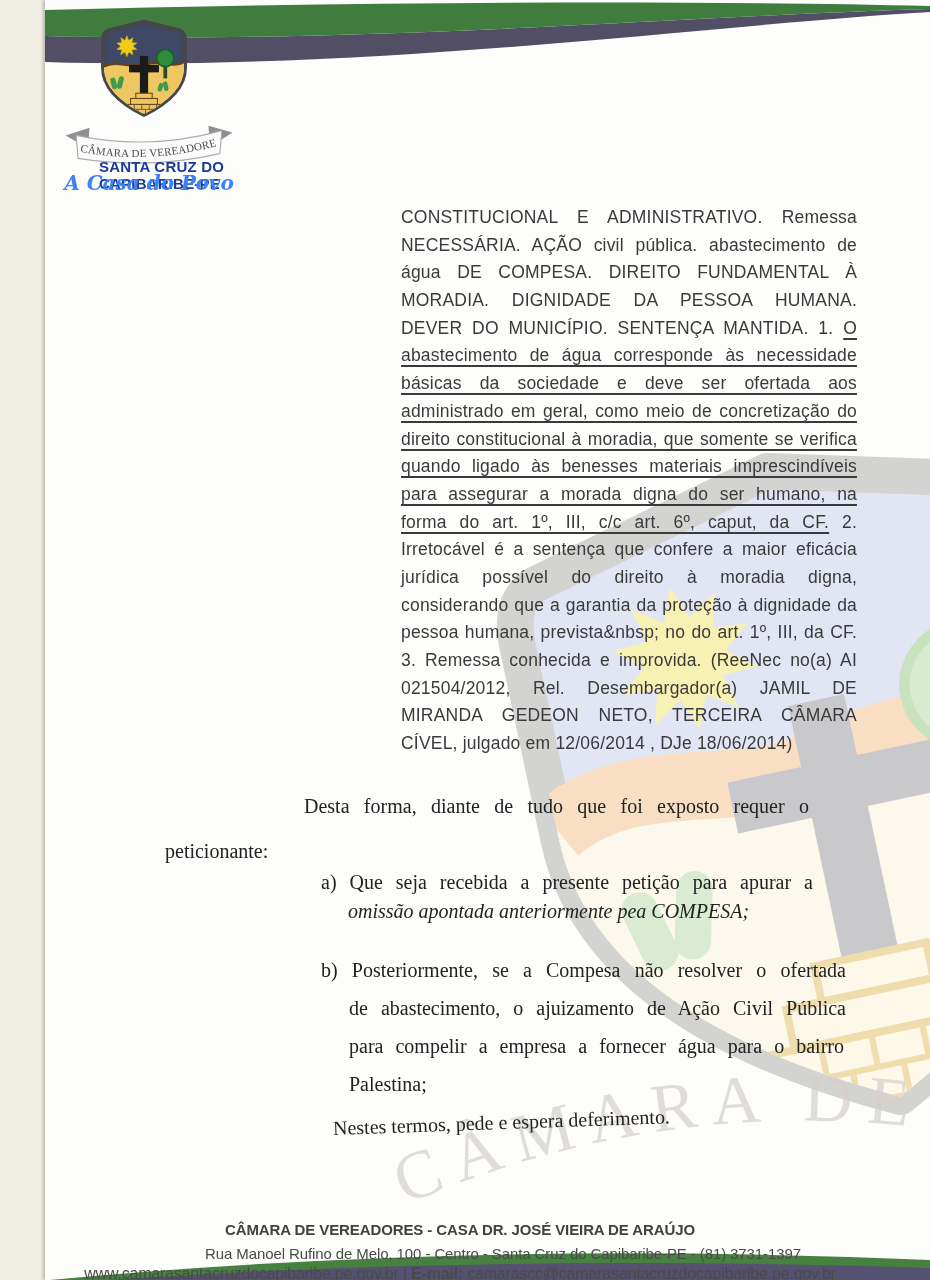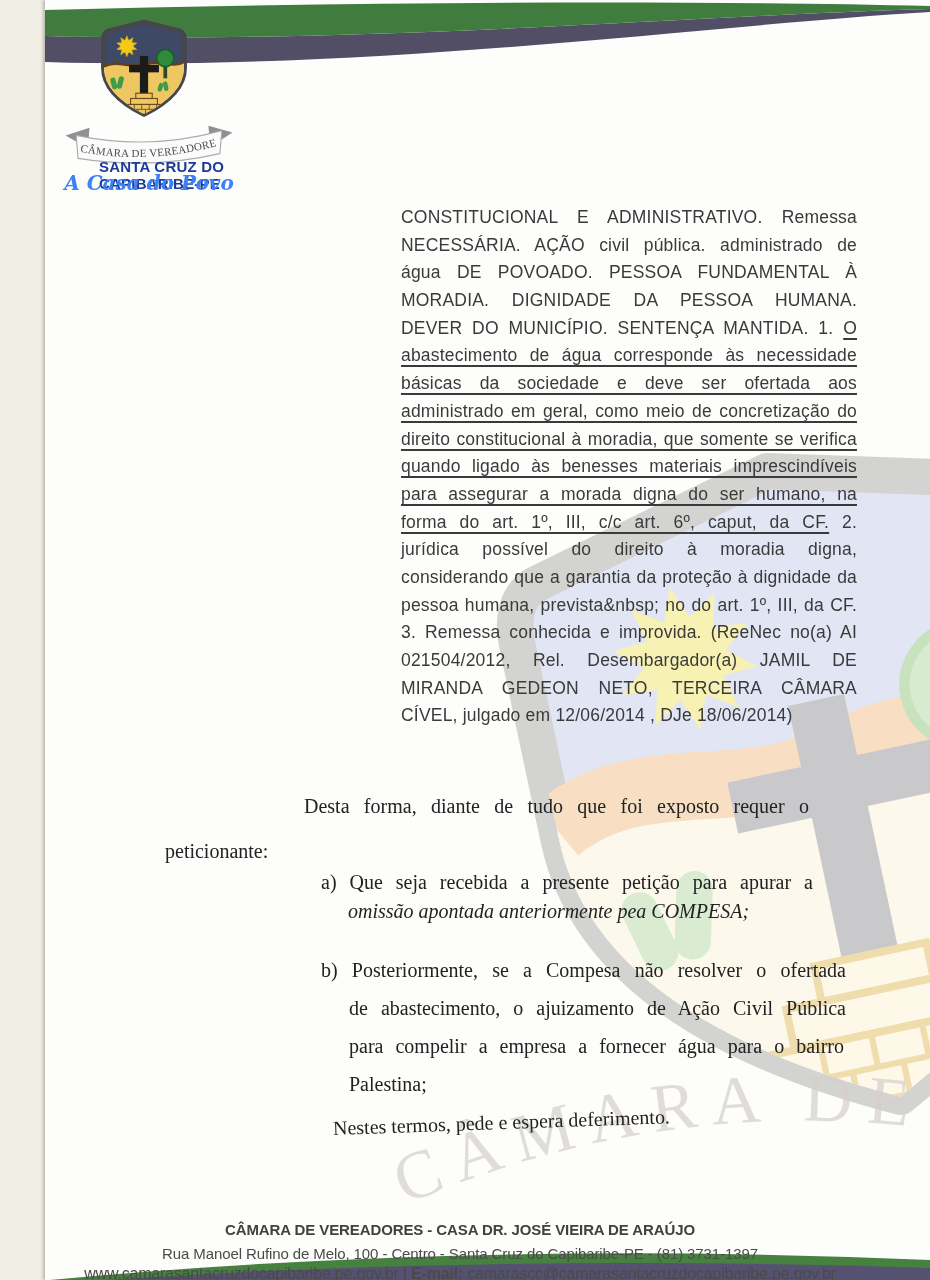--- a/index.html
+++ b/index.html
@@ -25,21 +25,21 @@
   .q-line{line-height:27.7px;height:27.7px;text-align:justify;text-align-last:justify;}
   .q-line.last{text-align-last:left;}
   .u,.u-full{text-decoration:underline;text-decoration-thickness:1.6px;text-underline-offset:4px;}
 
   .serif-line{position:absolute;font-family:"Liberation Serif",serif;font-size:20px;color:var(--body-text);z-index:2;line-height:26px;white-space:nowrap;}
   .serif-line.jl{white-space:normal;text-align:justify;text-align-last:justify;height:26px;overflow:visible;}
   .closing{transform:rotate(-2deg);transform-origin:left center;}
 
   .footer{position:absolute;left:0;width:830px;text-align:center;color:var(--footer-text);z-index:4;margin-top:42px;}
   .footer-line1{top:1179px;font-size:15px;font-weight:bold;letter-spacing:-.1px;color:#414141;}
-  .footer-line2{top:1203px;font-size:15px;letter-spacing:-.1px;}
+  .footer-line2{top:1203px;font-size:15px;letter-spacing:-.1px;padding-left:43px;}
   .footer-line3{top:1223px;font-size:16px;letter-spacing:-.2px;}
   .footer b{font-weight:bold;}
 </style>
 </head>
 <body>
 
 <div class="scan">
   <div class="paper">
 
     <div class="watermark">
@@ -152,31 +152,32 @@
         <text font-family="Liberation Serif, serif" font-size="11.5" letter-spacing=".2" fill="#4c4c4c">
           <textPath href="#ribbonPath">CÂMARA DE VEREADORES</textPath>
         </text>
       </svg>
       <div class="subtitle">SANTA CRUZ DO CAPIBARIBE-PE</div>
       <div class="motto">A Casa do Povo</div>
     </div>
 
     <div class="quote">
       <div class="q-line">CONSTITUCIONAL E ADMINISTRATIVO. Remessa</div>
-      <div class="q-line">NECESSÁRIA. AÇÃO civil pública. administrado de</div>
-      <div class="q-line">água DE POVOADO. PESSOA FUNDAMENTAL À</div>
+      <div class="q-line">NECESSÁRIA. AÇÃO civil pública. abastecimento de</div>
+      <div class="q-line">água DE COMPESA. DIREITO FUNDAMENTAL À</div>
       <div class="q-line">MORADIA. DIGNIDADE DA PESSOA HUMANA.</div>
       <div class="q-line"><span>DEVER DO MUNICÍPIO. SENTENÇA MANTIDA. 1. </span><span class="u">O</span></div>
       <div class="q-line u-full">abastecimento de água corresponde às necessidade</div>
       <div class="q-line u-full">básicas da sociedade e deve ser ofertada aos</div>
       <div class="q-line u-full">administrado em geral, como meio de concretização do</div>
       <div class="q-line u-full">direito constitucional à moradia, que somente se verifica</div>
       <div class="q-line u-full">quando ligado às benesses materiais imprescindíveis</div>
       <div class="q-line u-full">para assegurar a morada digna do ser humano, na</div>
       <div class="q-line"><span class="u">forma do art. 1º, III, c/c art. 6º, caput, da CF.</span><span> 2.</span></div>
+      <div class="q-line">Irretocável é a sentença que confere a maior eficácia</div>
       <div class="q-line">jurídica possível do direito à moradia digna,</div>
       <div class="q-line">considerando que a garantia da proteção à dignidade da</div>
       <div class="q-line">pessoa humana, prevista&amp;nbsp; no do art. 1º, III, da CF.</div>
       <div class="q-line">3. Remessa conhecida e improvida. (ReeNec no(a) AI</div>
       <div class="q-line">021504/2012, Rel. Desembargador(a) JAMIL DE</div>
       <div class="q-line">MIRANDA GEDEON NETO, TERCEIRA CÂMARA</div>
       <div class="q-line last">CÍVEL, julgado em 12/06/2014 , DJe 18/06/2014)</div>
     </div>
 
     <div class="serif-line jl" style="left:259px;top:793px;width:505px;">Desta forma, diante de tudo que foi exposto requer o</div>

